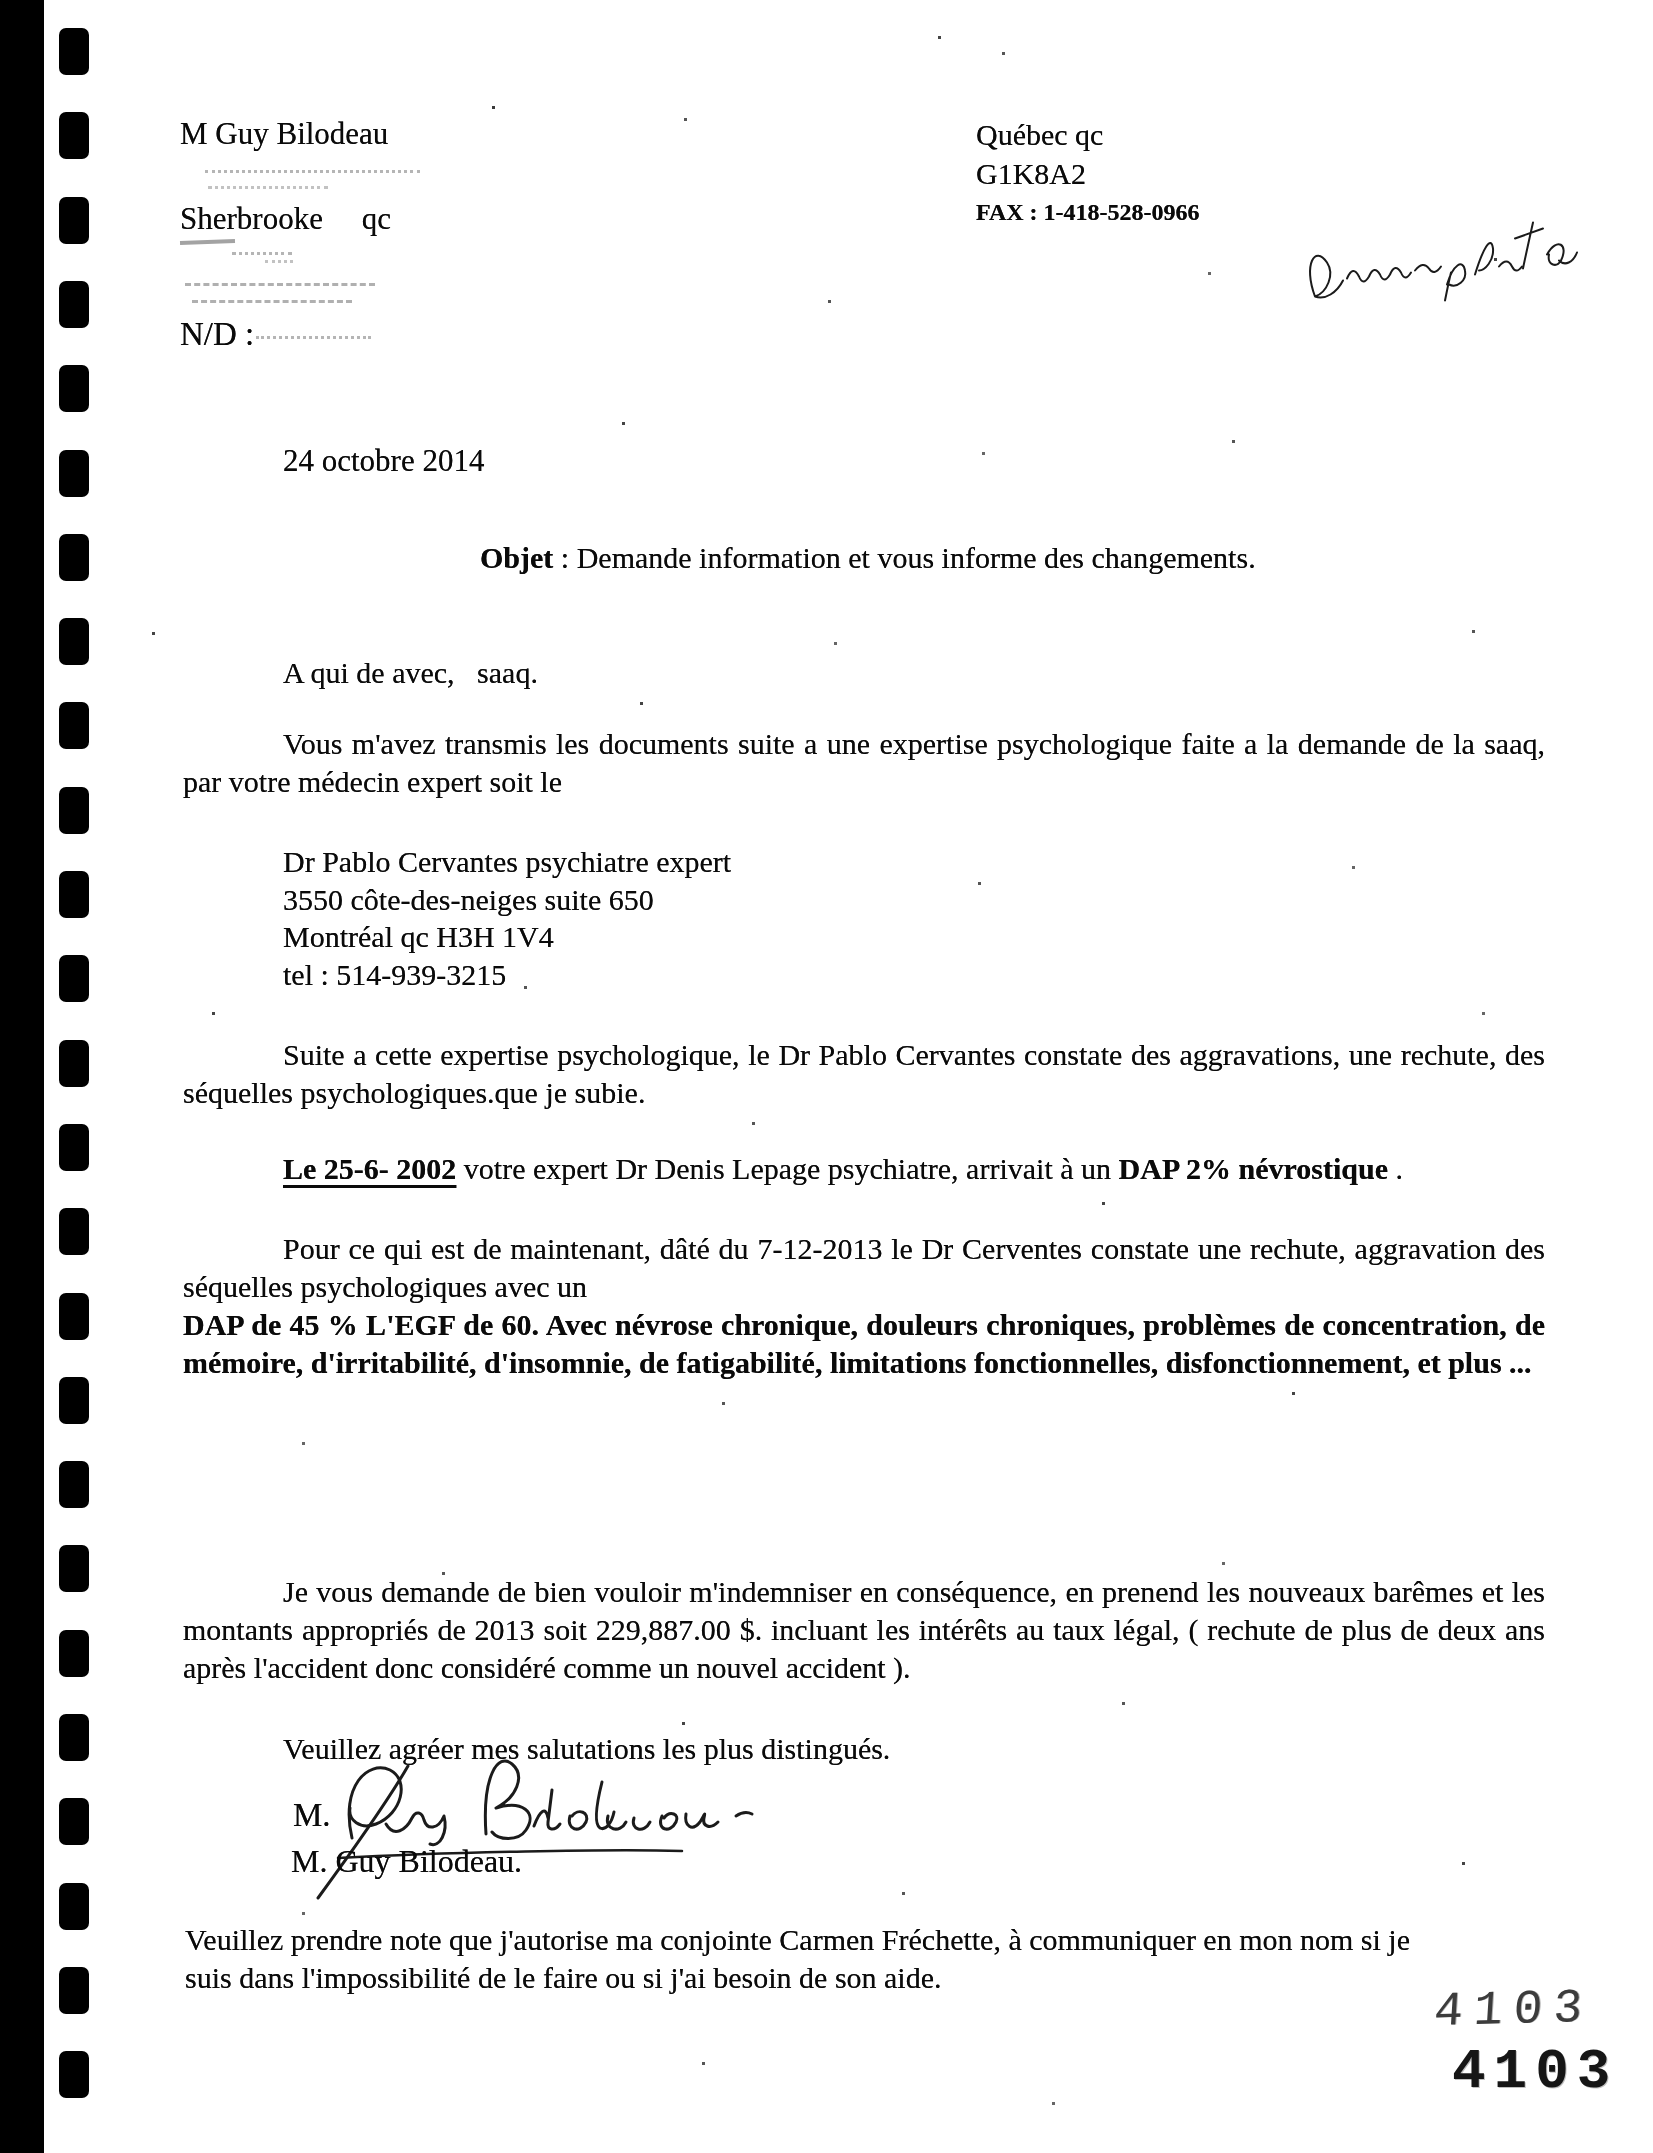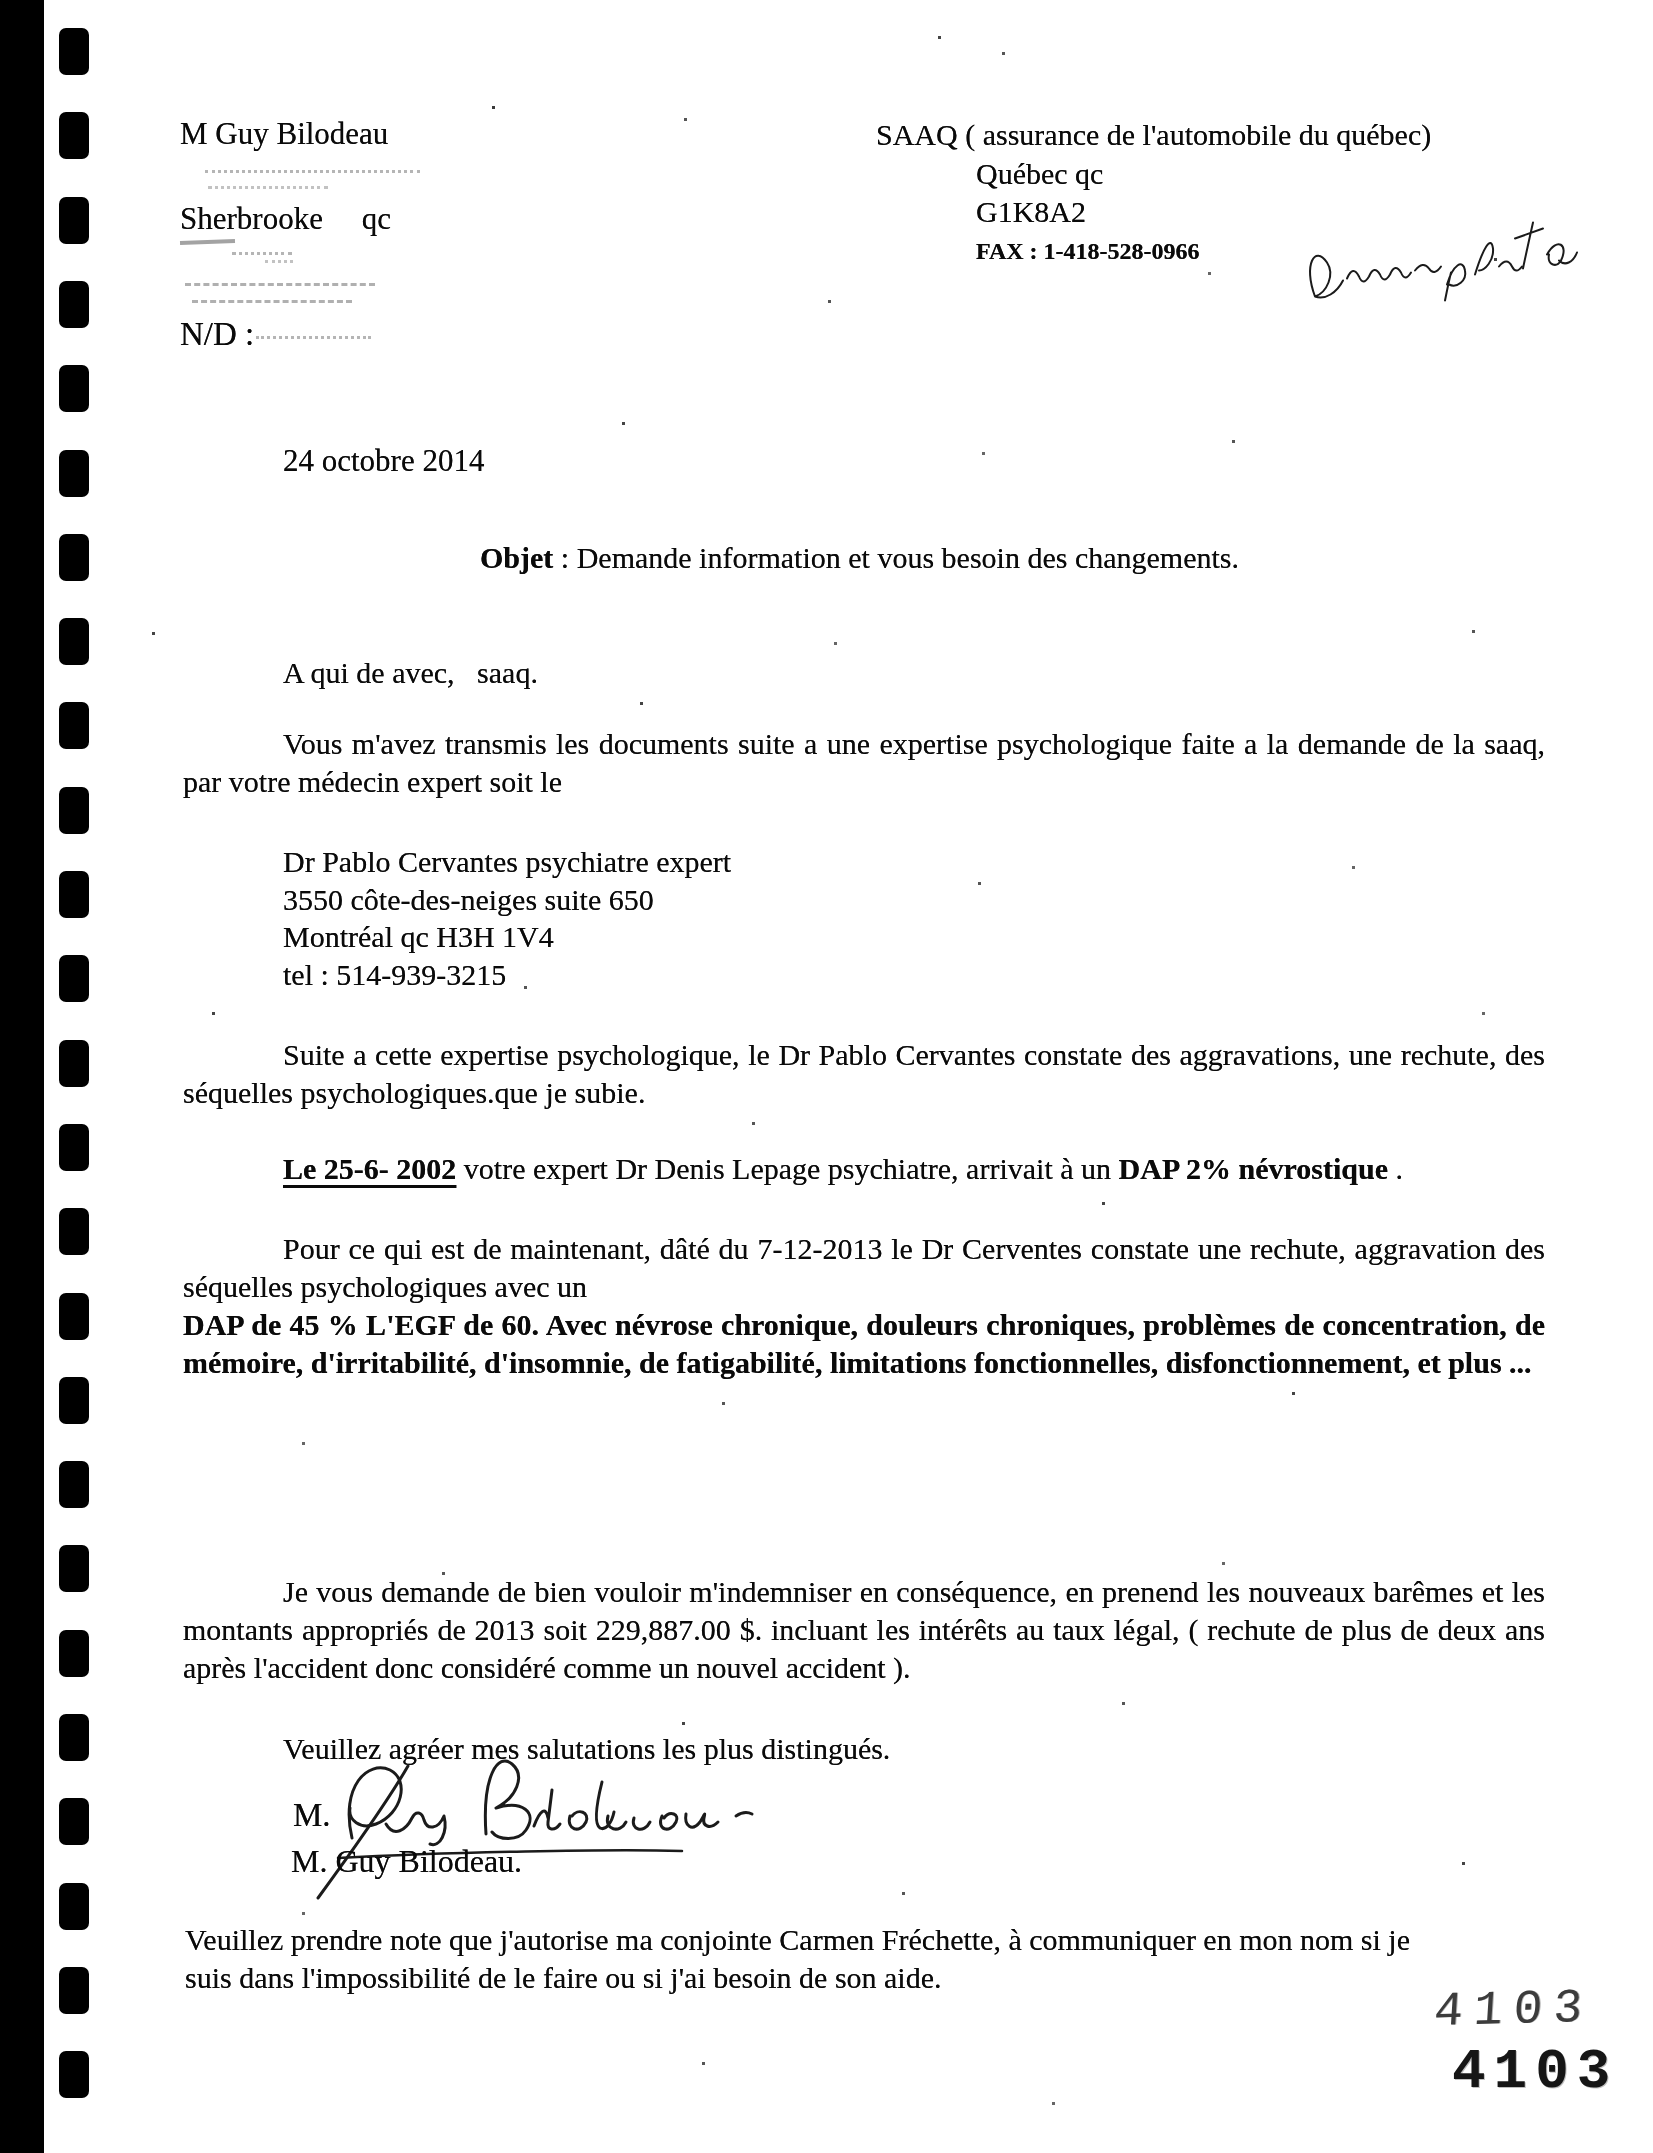--- a/index.html
+++ b/index.html
@@ -104,39 +104,38 @@
   <div class="mark m-dot2" style="left:205px;top:170px;width:215px;"></div>
   <div class="mark m-dot3" style="left:208px;top:186px;width:120px;"></div>
   <div class="mark m-solid" style="left:180px;top:240px;width:55px;transform:rotate(-2deg);"></div>
   <div class="mark m-dot2" style="left:232px;top:252px;width:60px;"></div>
   <div class="mark m-dot3" style="left:265px;top:260px;width:28px;"></div>
   <div class="mark m-dash" style="left:185px;top:283px;width:190px;"></div>
   <div class="mark m-dash" style="left:192px;top:300px;width:160px;"></div>
   <div class="mark m-dot2" style="left:256px;top:336px;width:115px;"></div>
 
   <div class="abs txt recipient">
-    <div>SAAQ  ( assurance de l'automobile du québec)</div>
     <div class="ind">Québec qc</div>
     <div class="ind">G1K8A2</div>
     <div class="ind fax">FAX : 1-418-528-0966</div>
   </div>
 
   <svg class="abs hand-note-svg" viewBox="0 0 300 115">
     <path d="M20,92 C8,60 20,40 32,58 C40,70 32,88 20,92 C30,96 42,88 48,76" stroke-width="2"></path>
     <path d="M52,74 q6,-14 12,-2 q4,10 10,0 q5,-12 11,-2 q4,10 10,0 q5,-12 11,-2 q4,10 10,0" stroke-width="2"></path>
     <path d="M120,66 q8,-10 14,-2 q5,8 12,-2" stroke-width="2"></path>
     <path d="M152,80 C158,60 168,54 170,66 C172,76 162,84 154,80 M150,96 C152,86 154,76 156,68" stroke-width="2"></path>
     <path d="M180,70 C188,44 196,30 198,44 C199,56 190,66 184,66" stroke-width="2"></path>
     <path d="M204,62 q8,-10 13,0 q4,8 10,0" stroke-width="2"></path>
     <path d="M238,18 C234,36 230,54 228,64 M220,34 L248,24" stroke-width="2"></path>
     <path d="M252,50 C262,32 274,40 266,56 C261,64 252,60 254,50 M264,56 C270,62 278,58 282,48" stroke-width="2"></path>
   </svg>
 
   <div class="abs txt date-line">24 octobre 2014</div>
-  <div class="abs txt subject-line"><b>Objet</b><span> : Demande information et vous besoin des changements.</span></div>
+  <div class="abs txt subject-line"><b>Objet</b><span> : Demande information et vous informe des changements.</span></div>
 
   <div class="abs txt salutation">A qui de avec,   saaq.</div>
 
   <div class="abs txt body-block indent" style="top:725px;">Vous m'avez transmis les documents suite a une expertise psychologique faite a la demande de la saaq, par votre médecin expert soit le</div>
 
   <div class="abs txt doctor">
     <div>Dr Pablo Cervantes psychiatre expert</div>
     <div>3550 côte-des-neiges suite 650</div>
     <div>Montréal qc H3H 1V4</div>
     <div>tel : 514-939-3215</div>

